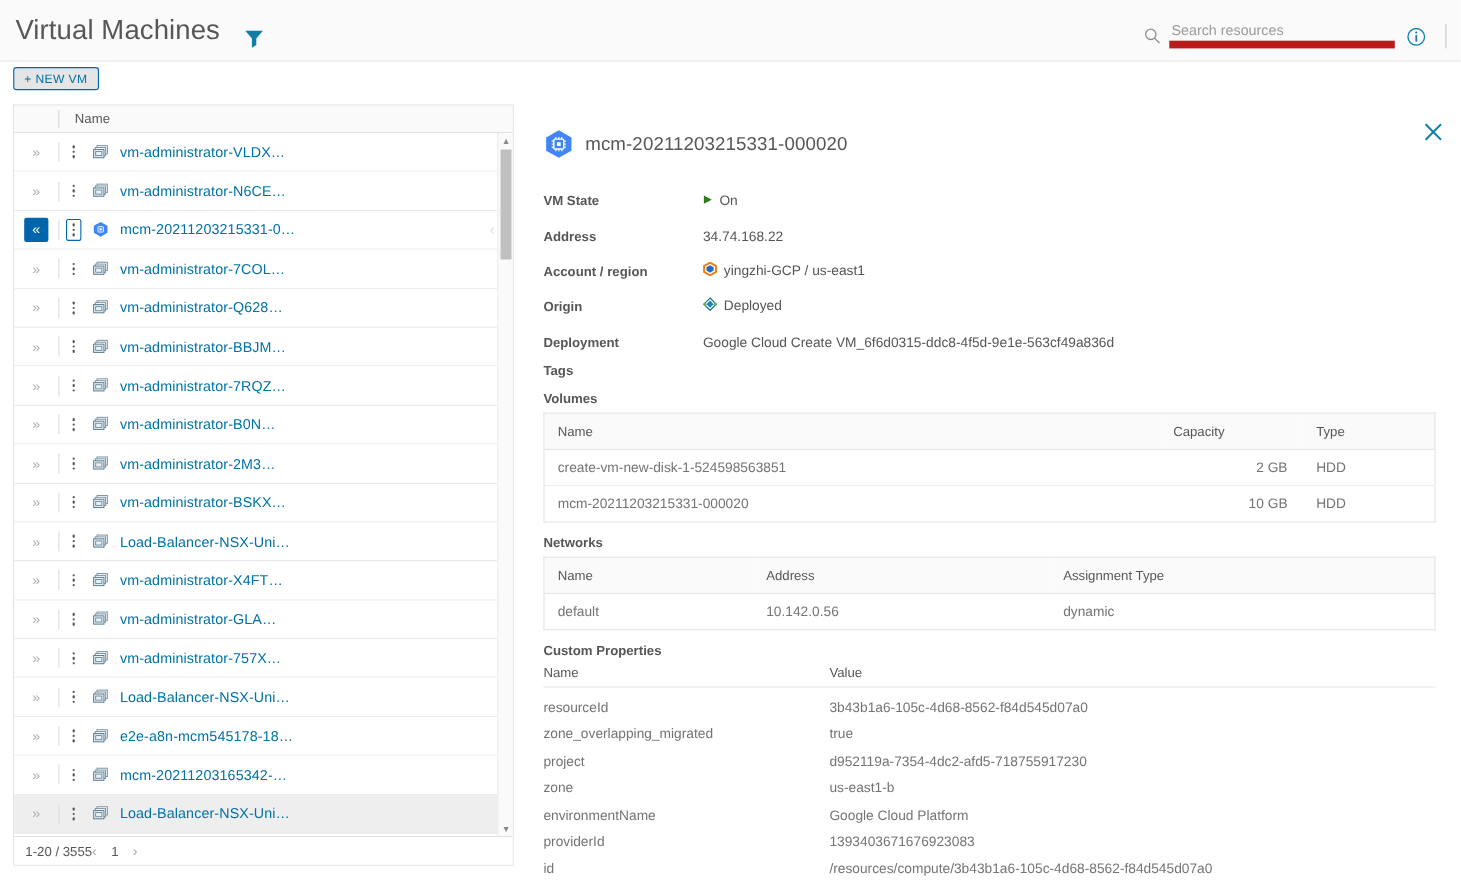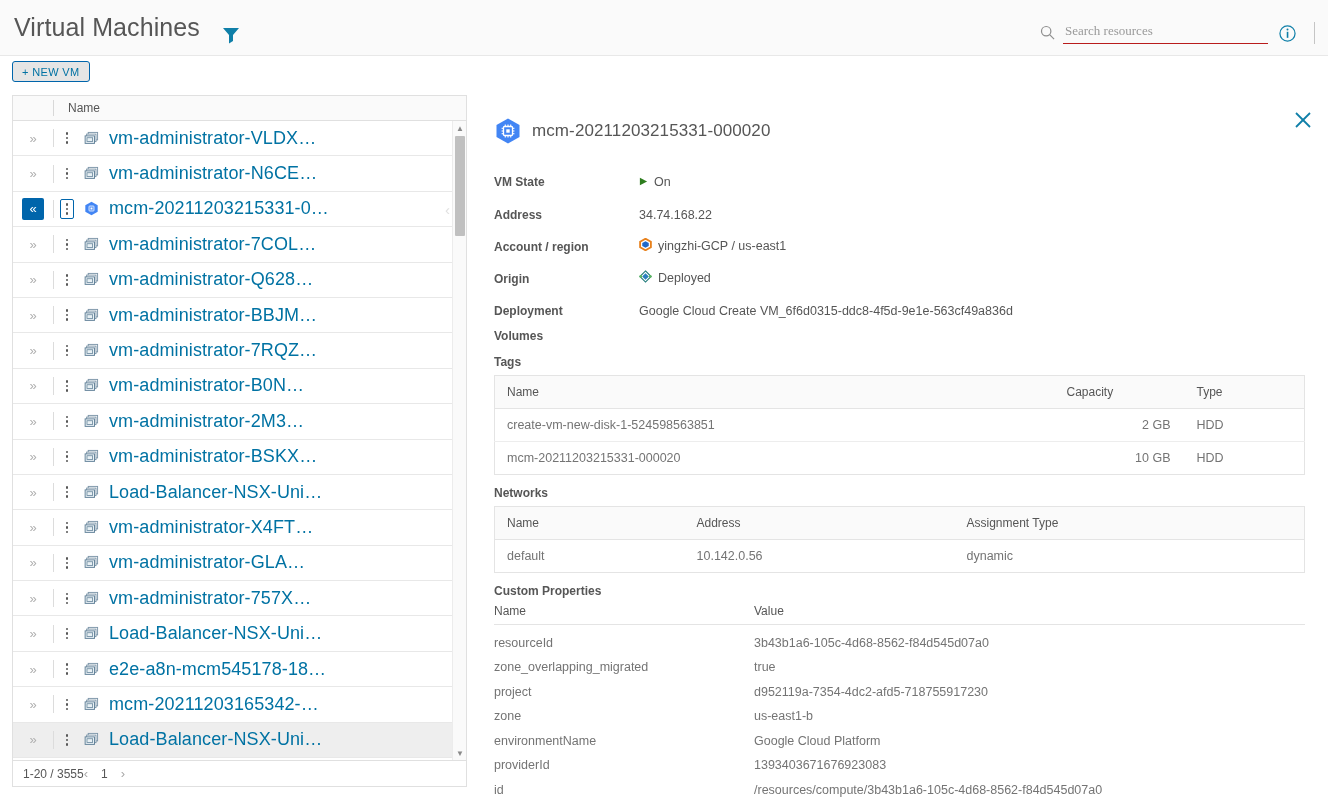--- a/index.html
+++ b/index.html
@@ -31,24 +31,24 @@
     position:absolute; left:221px; top:26px;
     width:20px; height:18px; cursor:pointer;
   }
   .search-wrap {
     position:absolute; right:60px; top:20px;
     display:flex; align-items:center; gap:8px;
   }
   .search-icon { width:15px; height:15px; opacity:.75; }
   .search-input {
     width: 205px; height: 24px;
-    border:none; border-bottom:1px solid #b91c1c;
+    border:none; border-bottom:7px solid #b91c1c;
     background:transparent; outline:none;
     font-size:13px; color:#c2410c;
-    font-family:Liberation Serif, serif;
+    font-family:Liberation Sans, sans-serif;
     padding:0 2px 2px 2px;
   }
   .search-input::placeholder { color:#9a9a9a; }
   .info-icon {
     position:absolute; right:32px; top:25px;
     width:17px; height:17px; cursor:pointer;
   }
   .topbar-divider {
     position:absolute; right:13px; top:22px;
     width:1px; height:22px; background:#c5c5c5;
@@ -111,21 +111,21 @@
     cursor:pointer;
   }
   .kebab-dots {
     display:flex; flex-direction:column; gap:2px; align-items:center;
     padding:3px 5px;
   }
   .kebab-dots i { width:2.5px; height:2.5px; background:#565656; border-radius:50%; display:block; }
   .row.selected .kebab-dots { border:1px solid #0065ab; border-radius:2px; }
   .row-icon { width:26px; display:flex; align-items:center; justify-content:flex-start; padding-left:4px; }
   .row-name {
-    font-size:18px; color:#0072a3; cursor:pointer;
+    font-size:13px; color:#0072a3; cursor:pointer;
     white-space:nowrap; overflow:hidden; text-overflow:ellipsis;
     padding-left:3px; letter-spacing:.1px;
   }
   .row-rightchev {
     position:absolute; right:2px; top:50%; transform:translateY(-50%);
     color:#e0e0e0; font-size:15px;
   }
 
   
   .list-scroll {
@@ -755,23 +755,23 @@
           </div>
         </div>
         <div class="prop-row">
           <div class="prop-label">Deployment</div>
           <div class="prop-value">
             <span>Google Cloud Create VM_6f6d0315-ddc8-4f5d-9e1e-563cf49a836d</span>
           </div>
         </div>
       </div>
 
+    <div class="sec-title tags">Tags</div>
+
     <div class="sec-title">Volumes</div>
-
-    <div class="sec-title tags">Tags</div>
     <table class="dtable">
       <thead>
           <tr id="vol-head">
             <th style="width:560px">Name</th>
             <th style="width:130px;text-align:left;padding-right:14px">Capacity</th>
             <th style="width:120px">Type</th>
           </tr>
         </thead>
       <tbody id="vol-body">
           <tr>

